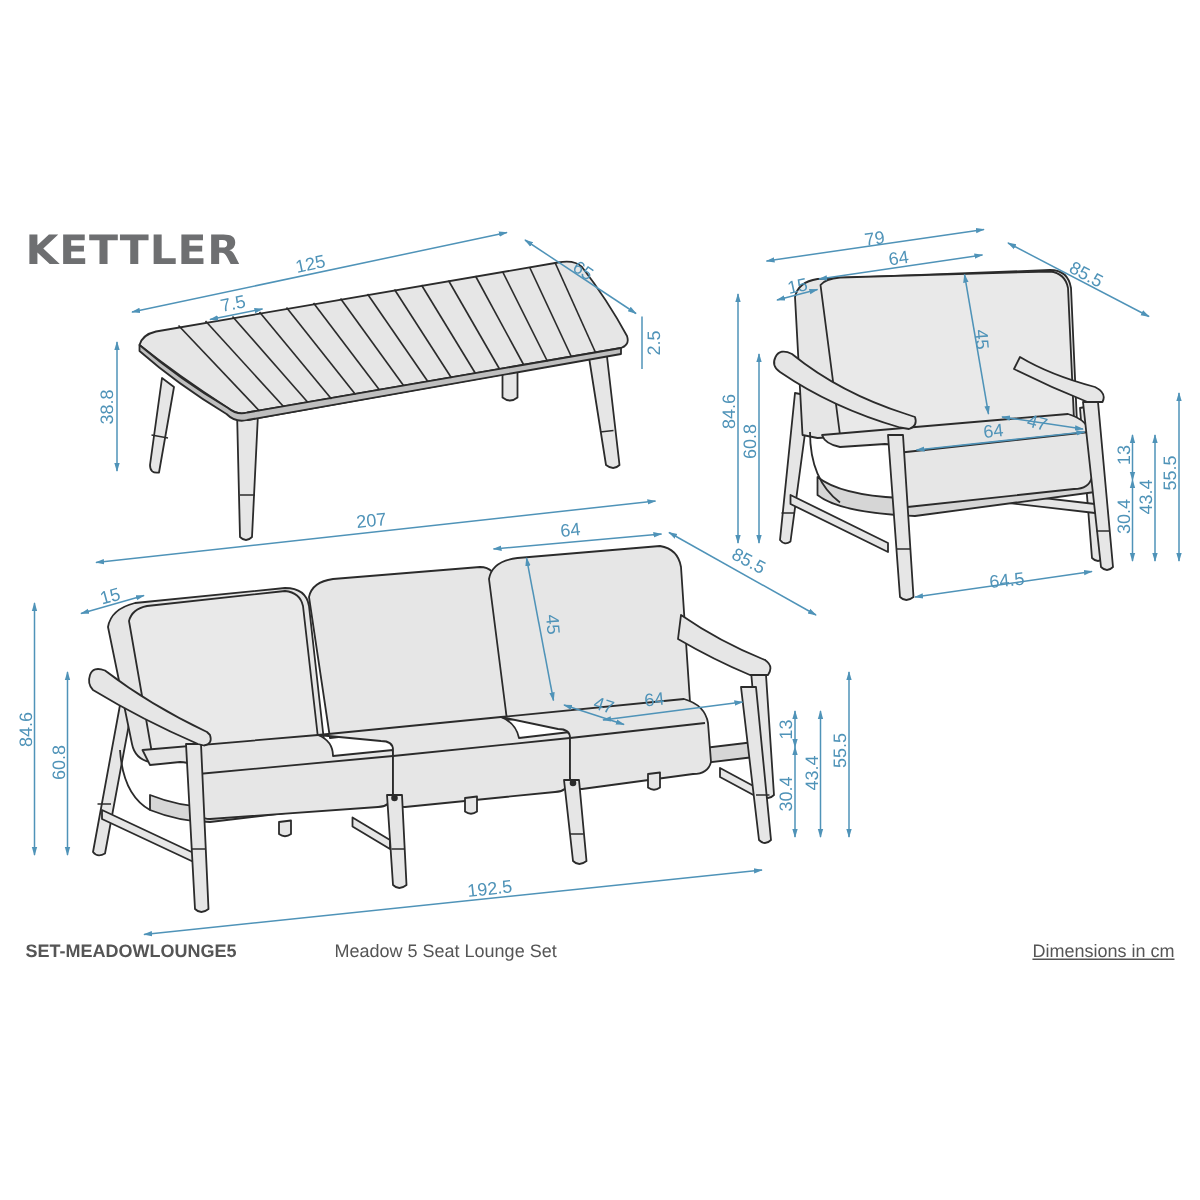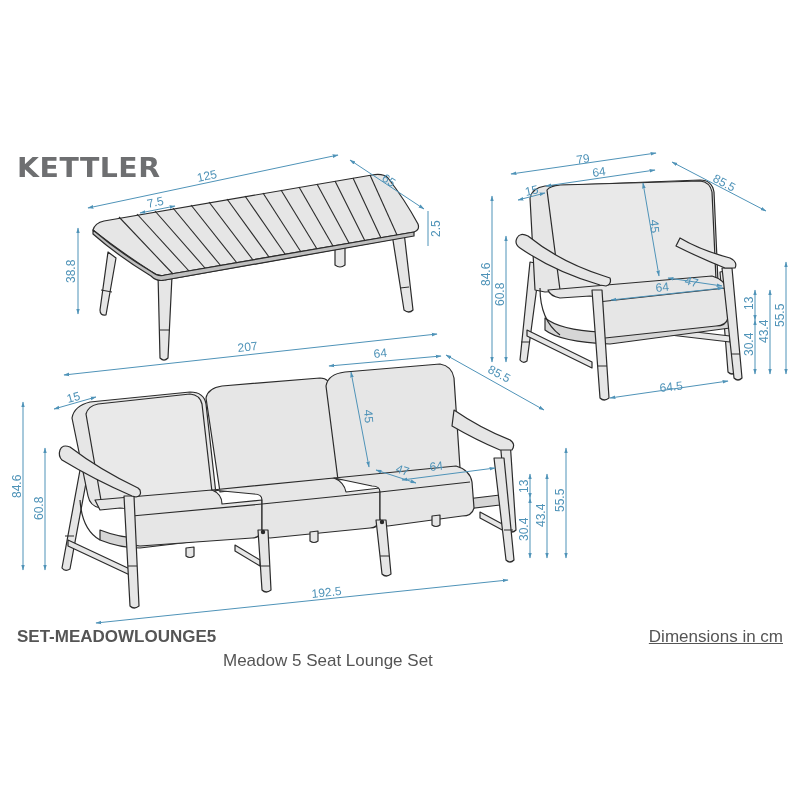--- a/index.html
+++ b/index.html
@@ -1,22 +1,22 @@
 <!DOCTYPE html>
 <html><head>
 <meta charset="utf-8">
 <style>
   html,body{margin:0;padding:0;background:#ffffff;}
   body{width:800px;height:800px;position:relative;overflow:hidden;font-family:"Liberation Sans",sans-serif;}
   .logo{position:absolute;left:17px;top:152px;font-family:"DejaVu Sans",sans-serif;font-weight:bold;font-size:27px;letter-spacing:0.5px;color:#6e6f71;transform:scaleX(1.05);transform-origin:left top;}
   svg.drawing{position:absolute;left:0;top:0;}
   .dimtxt{font-family:"Liberation Sans",sans-serif;font-size:12px;fill:#4f93b8;}
-  .caption{position:absolute;top:627px;font-family:"Liberation Sans",sans-serif;font-size:17px;color:#555;}
+  .caption{position:absolute;top:627px;font-family:"Liberation Sans",sans-serif;font-size:12px;color:#555;}
   .code{left:17px;font-weight:bold;color:#555;}
-  .name{left:223px;margin-top:24px;}
+  .name{left:223px;}
   .units{right:17px;text-decoration:underline;}
 </style>
 </head>
 <body>
 
 <div class="logo">KETTLER</div>
 
 <svg class="drawing" width="800" height="800" viewBox="0 0 800 800">
   <defs>
     <marker id="ar" viewBox="0 0 10 10" refX="9" refY="5" markerWidth="6" markerHeight="6" orient="auto-start-reverse">

